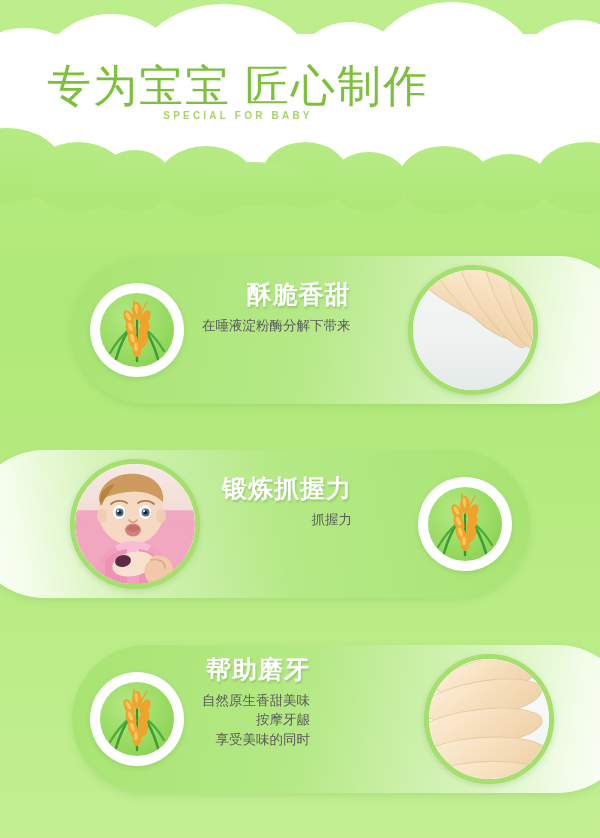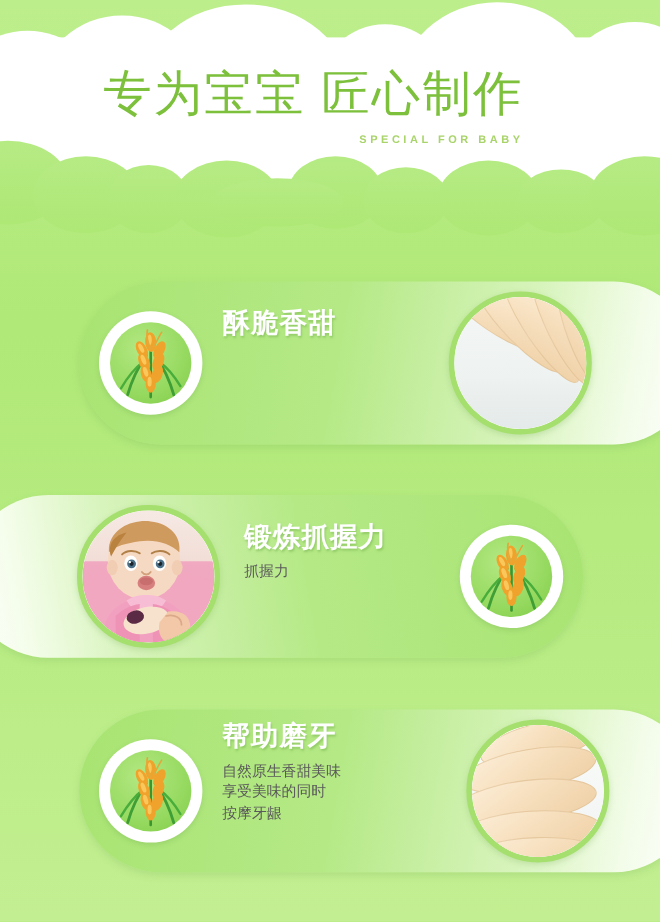--- a/index.html
+++ b/index.html
@@ -24,29 +24,29 @@
   }
   .bump{
     position:absolute;background:#ffffff;border-radius:50%;
   }
   .dip{
     position:absolute;border-radius:50%;
     background:linear-gradient(180deg,#b6eb84 0%,#aee875 100%);
   }
 
   .title-wrap{
-    position:absolute;left:0;top:62px;width:476px;text-align:right;z-index:6;
+    position:absolute;left:0;top:62px;width:476px;text-align:center;z-index:6;
   }
   .main-title{
     font-size:44px;color:#7cc03c;letter-spacing:2px;
     font-weight:400;line-height:1.1;white-space:nowrap;
     font-family:"Liberation Sans","DejaVu Sans",sans-serif;
   }
   .sub-title{
-    margin-top:12px;font-size:10px;color:#a8d46a;
+    font-size:10px;color:#a8d46a;
     letter-spacing:3.2px;font-weight:600;
   }
 
   
   .card{
     position:absolute;height:148px;
   }
   .card-bg{
     position:absolute;inset:0;border-radius:74px;
   }
@@ -75,21 +75,21 @@
 
   
   .photo{
     position:absolute;width:120px;height:120px;border-radius:50%;
     border:5px solid #a5df6d;background:#fff;overflow:hidden;z-index:3;
     box-shadow:0 2px 6px rgba(110,170,80,.28);
   }
   .photo-in{position:absolute;inset:0;border-radius:50%;overflow:hidden;}
 
   
-  .txt{position:absolute;z-index:4;}
+  .txt{position:absolute;z-index:4;text-align:right;}
   .c-title{
     font-size:25px;font-weight:bold;color:#ffffff;letter-spacing:1px;
     text-shadow:1px 2px 2px rgba(118,178,80,.55);
     line-height:1.1;margin:0 0 7px 0;white-space:nowrap;
   }
   .c-line{
     font-size:13.5px;color:#5a5a5a;line-height:19.5px;white-space:nowrap;
   }
 
   
@@ -163,20 +163,21 @@
             </g>
             <path d="M37 24 C34 18 33 12 34 7" stroke="#e2a93a" stroke-width="1.6" fill="none" stroke-linecap="round"></path>
             <path d="M40 22 C43 16 45 12 47 9" stroke="#e2a93a" stroke-width="1.4" fill="none" stroke-linecap="round"></path>
           </g>
         </svg>
       </div>
     </div>
 
     <div class="txt" style="left:130px;top:25px;">
       <div class="c-title">酥脆香甜</div>
+      <div class="c-line">在唾液淀粉酶分解下带来</div>
     </div>
 
     <div class="photo" style="left:336px;top:9px;">
       <div class="photo-in" style="background:linear-gradient(180deg,#f4f7f6 0%,#eef2f1 60%,#e4eae9 100%);">
         <div class="crk" style="left:-16px;top:4px;width:104px;height:26px;border-radius:50%;transform:rotate(34deg);"></div>
         <div class="crk" style="left:2px;top:12px;width:112px;height:27px;border-radius:50%;transform:rotate(46deg);"></div>
         <div class="crk" style="left:20px;top:14px;width:116px;height:27px;border-radius:50%;transform:rotate(56deg);"></div>
         <div class="crk" style="left:40px;top:14px;width:114px;height:26px;border-radius:50%;transform:rotate(64deg);"></div>
         <div class="crk" style="left:58px;top:12px;width:108px;height:25px;border-radius:50%;transform:rotate(72deg);"></div>
       </div>
@@ -293,22 +294,22 @@
             <path d="M37 24 C34 18 33 12 34 7" stroke="#e2a93a" stroke-width="1.6" fill="none" stroke-linecap="round"></path>
             <path d="M40 22 C43 16 45 12 47 9" stroke="#e2a93a" stroke-width="1.4" fill="none" stroke-linecap="round"></path>
           </g>
         </svg>
       </div>
     </div>
 
     <div class="txt" style="left:130px;top:11px;">
       <div class="c-title">帮助磨牙</div>
       <div class="c-line">自然原生香甜美味</div>
+      <div class="c-line">按摩牙龈</div>
       <div class="c-line">享受美味的同时</div>
-      <div class="c-line">按摩牙龈</div>
     </div>
 
     <div class="photo" style="left:352px;top:9px;">
       <div class="photo-in" style="background:linear-gradient(180deg,#fbfcfb 0%,#f3f6f4 70%,#eaefec 100%);">
         <div class="crk" style="left:6px;top:-2px;width:110px;height:34px;border-radius:50%;transform:rotate(-14deg);"></div>
         <div class="crk" style="left:-10px;top:22px;width:122px;height:36px;border-radius:50%;transform:rotate(-10deg);"></div>
         <div class="crk" style="left:-14px;top:50px;width:126px;height:36px;border-radius:50%;transform:rotate(-7deg);"></div>
         <div class="crk" style="left:-12px;top:78px;width:128px;height:36px;border-radius:50%;transform:rotate(-4deg);"></div>
         <div class="crk" style="left:-4px;top:102px;width:124px;height:34px;border-radius:50%;transform:rotate(-2deg);"></div>
       </div>

